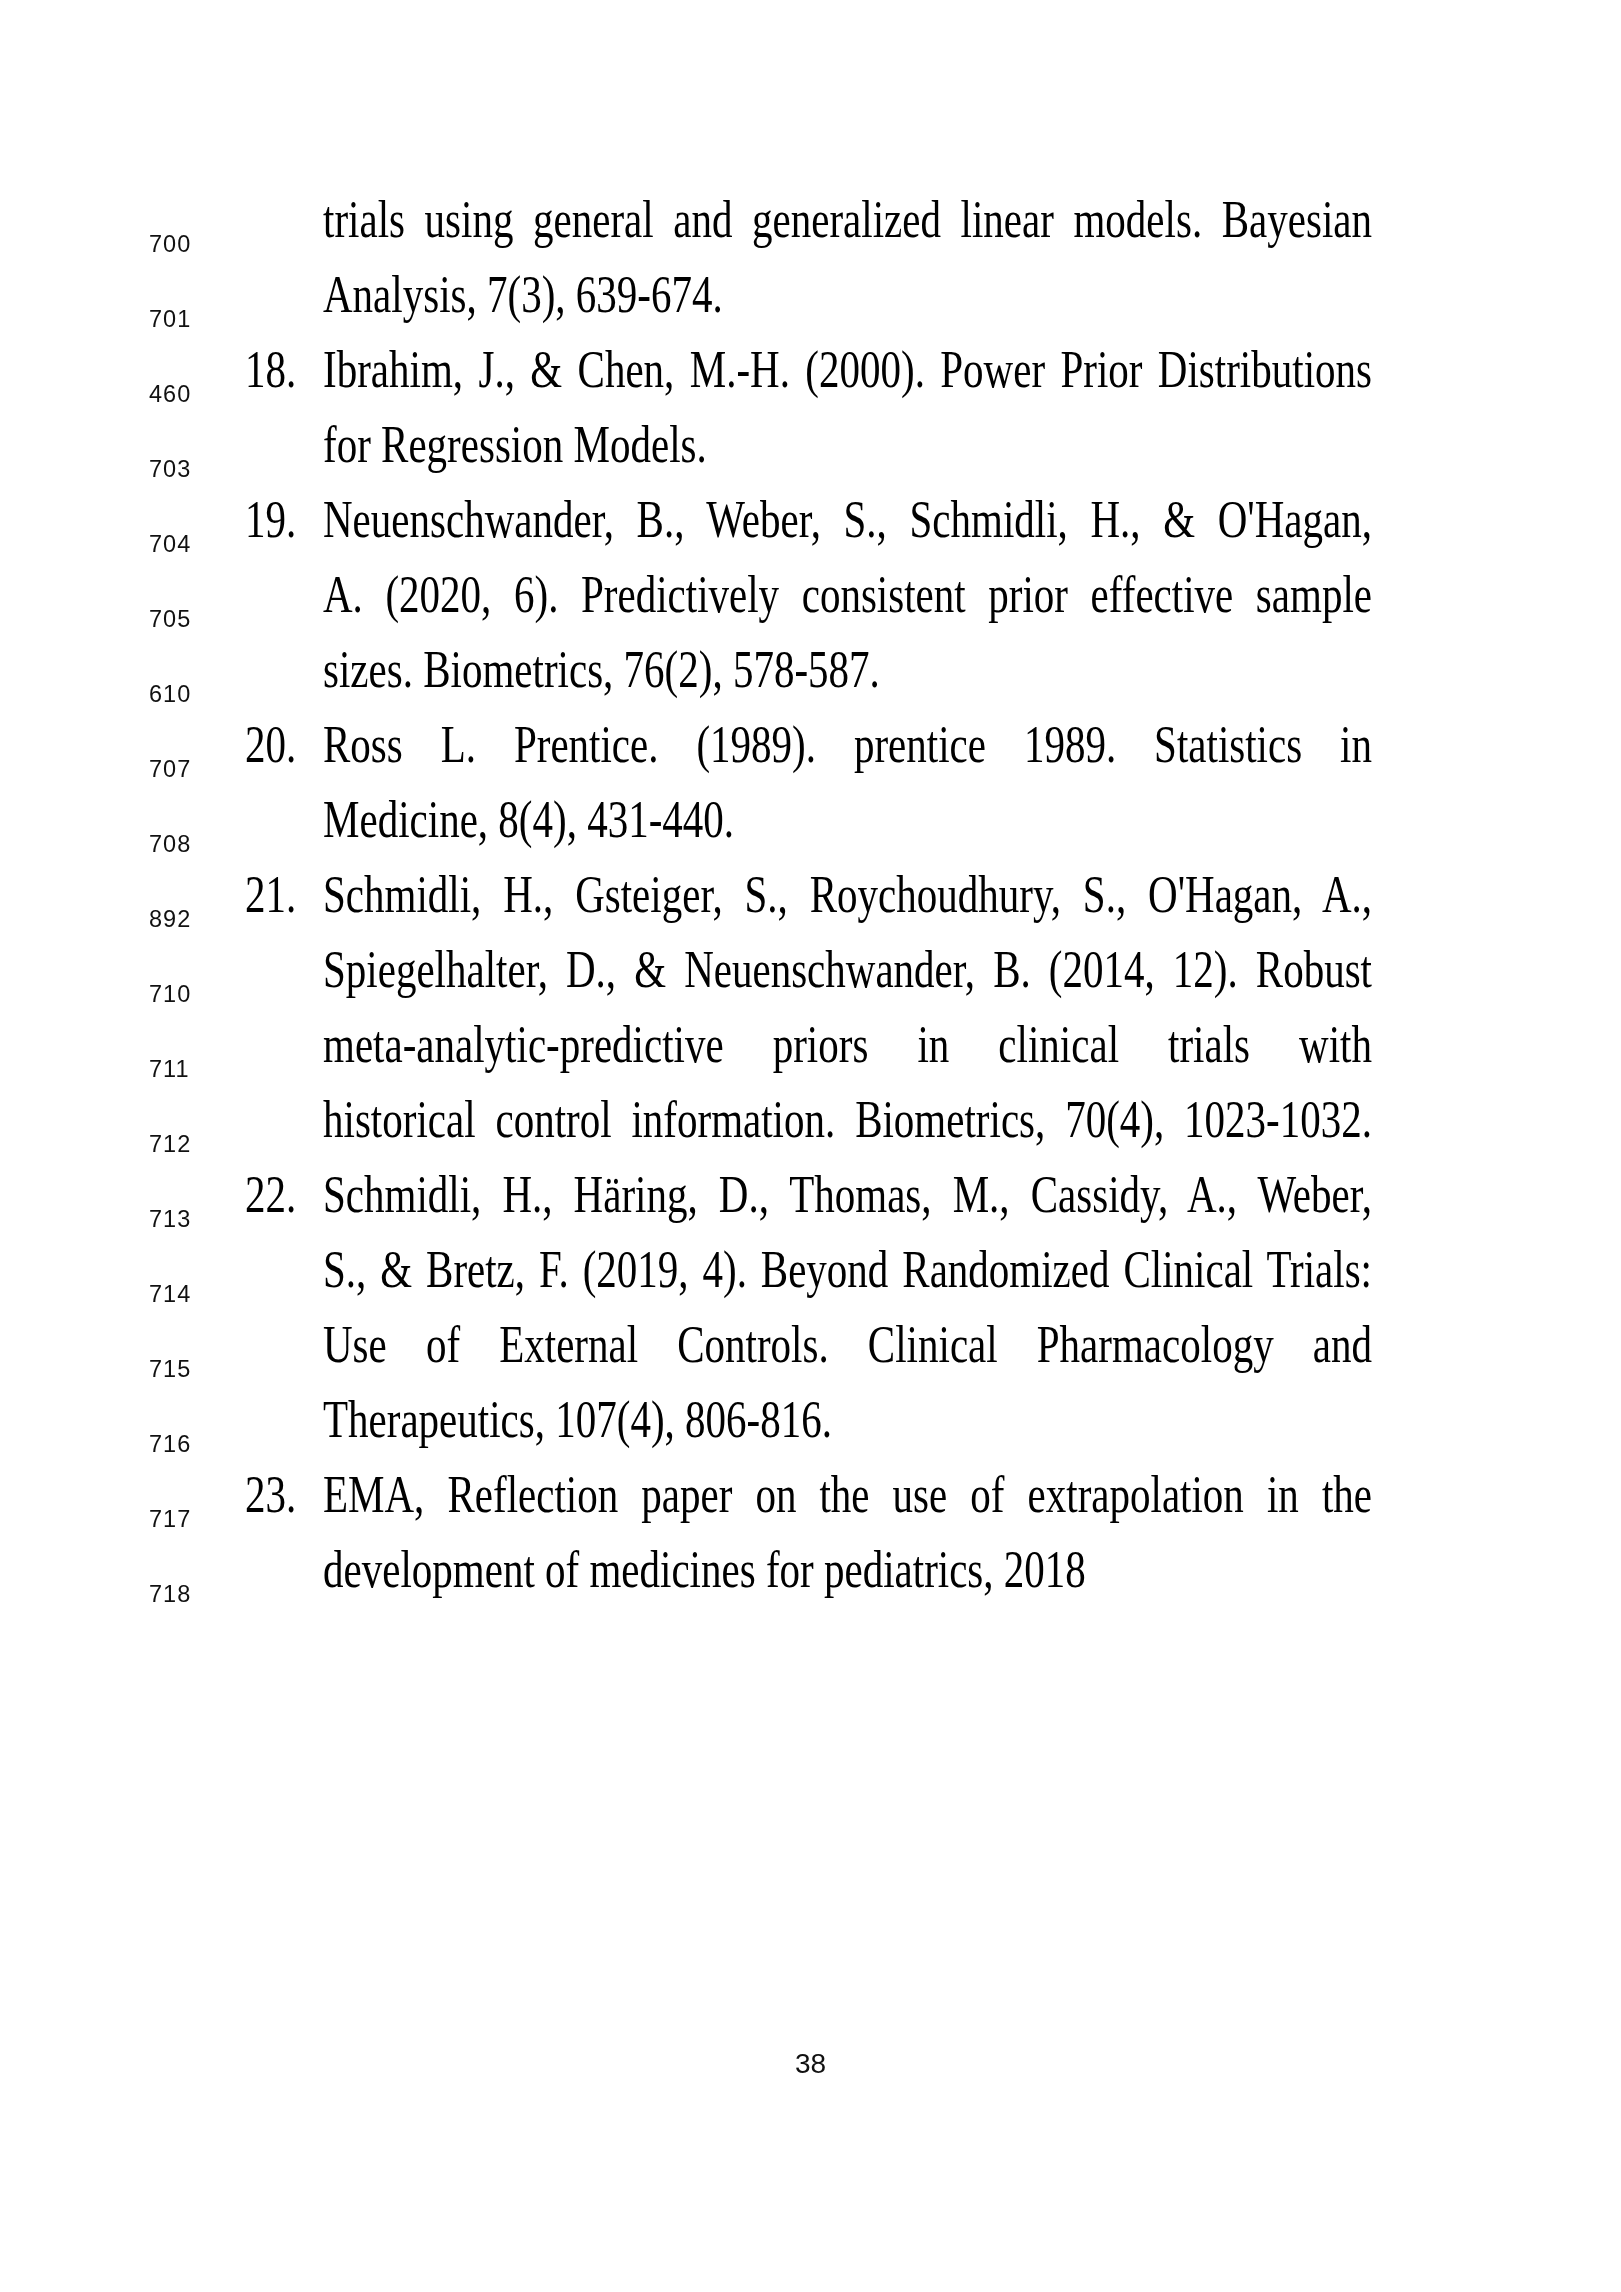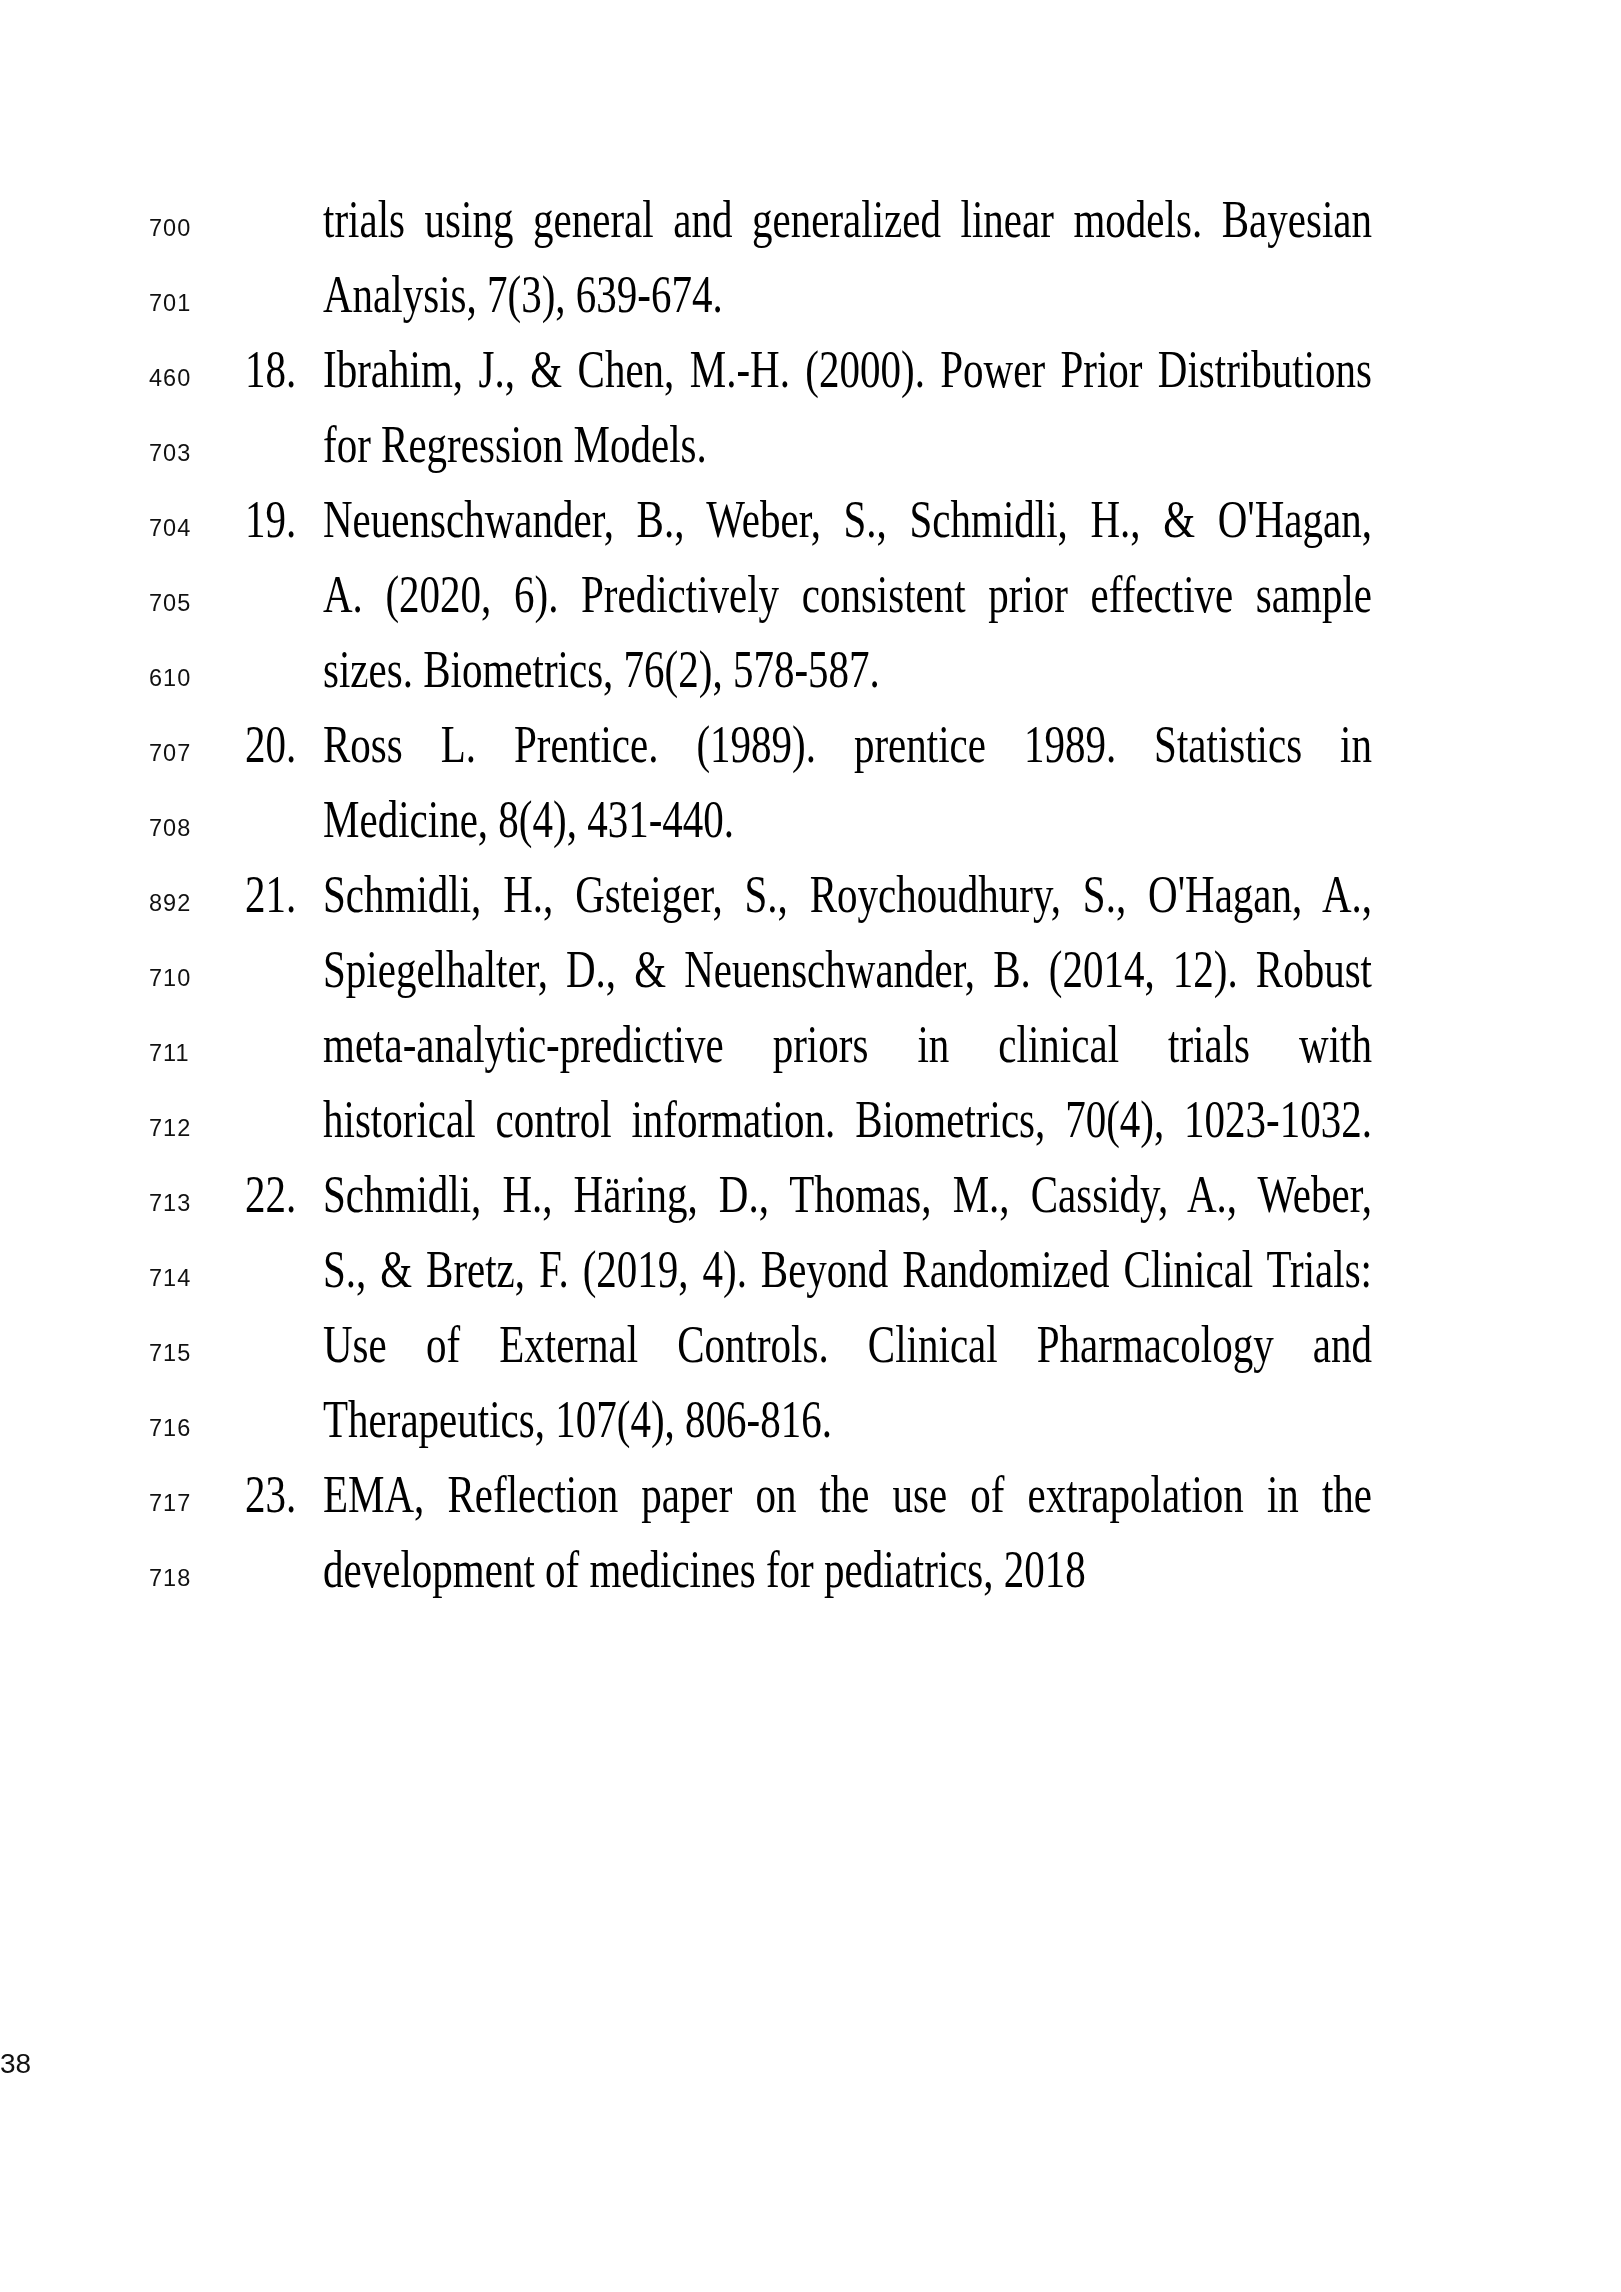--- a/index.html
+++ b/index.html
@@ -18,21 +18,21 @@
     left: 0;
     width: 100%;
   }
   .row {
     position: relative;
     height: 75px;
   }
   .lineno {
     position: absolute;
     left: 149px;
-    top: 5px;
+    top: 21px;
     width: 88px;
     height: 75px;
     line-height: 75px;
     font-family: "Liberation Sans", sans-serif;
     font-size: 23.5px;
     letter-spacing: 1px;
     color: #111111;
   }
   .refnum {
     position: absolute;
@@ -61,20 +61,21 @@
   }
   .textline.align-justify { text-align-last: justify; }
   .textline.align-left { text-align: left; text-align-last: left; white-space: nowrap; }
   .page-number {
     position: absolute;
     top: 2026px;
     left: 0;
     width: 100%;
     height: 75px;
     line-height: 75px;
+    text-align: center;
     font-family: "Liberation Sans", sans-serif;
     font-size: 28px;
     color: #111111;
   }
 </style>
 </head>
 <body>
 
 <div class="page">
   <div class="content" id="lines-container">

